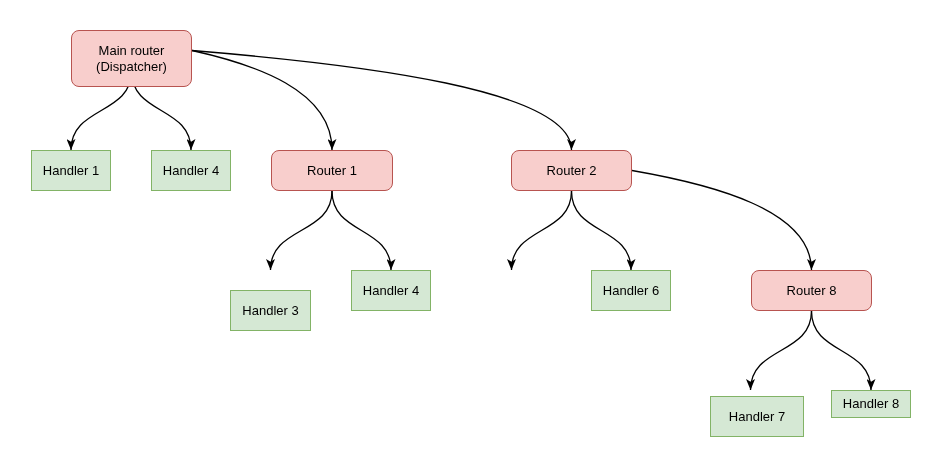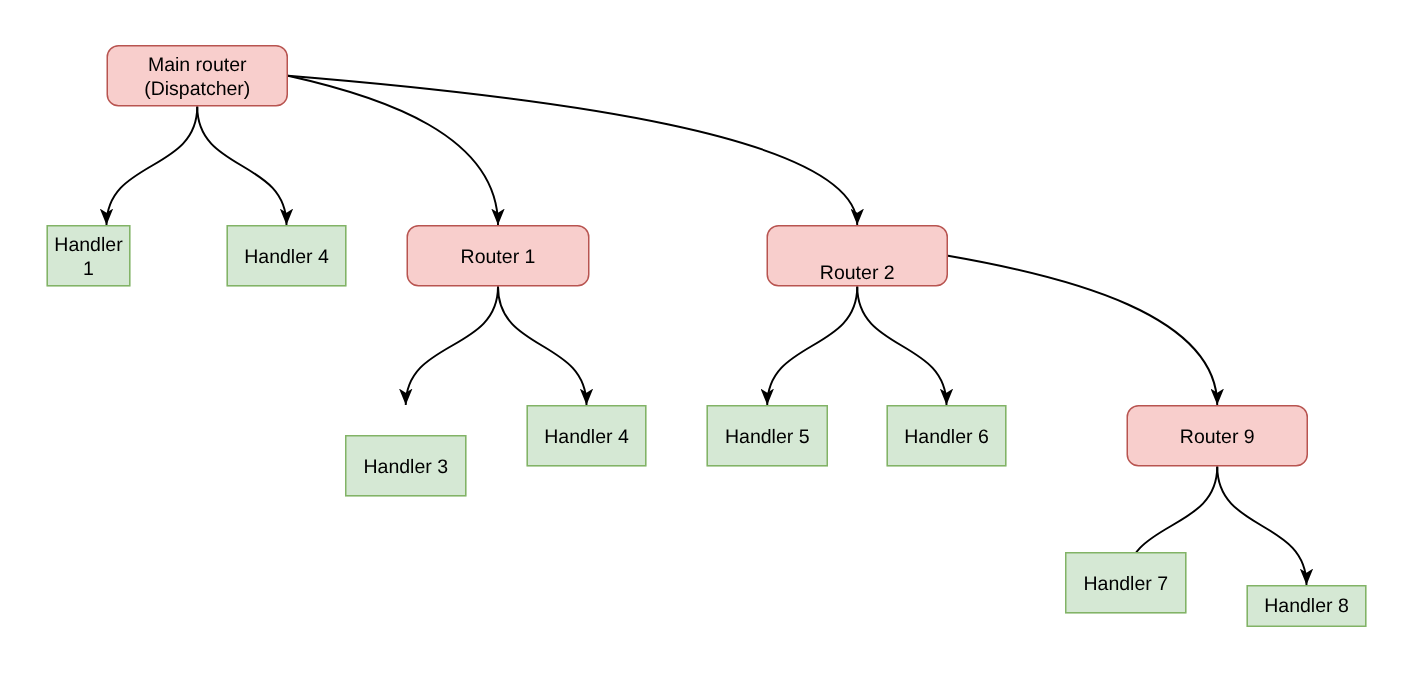--- a/index.html
+++ b/index.html
@@ -81,51 +81,48 @@
         <path class="edge" d="M332,191 C332,235 270.5,226 270.5,270" marker-end="url(#arrow)"></path>
         <path class="edge" d="M332,191 C332,235 391,226 391,270" marker-end="url(#arrow)"></path>
         <path class="edge" d="M571.5,191 C571.5,235 511.5,226 511.5,270" marker-end="url(#arrow)"></path>
         <path class="edge" d="M571.5,191 C571.5,235 631,226 631,270" marker-end="url(#arrow)"></path>
         <path class="edge" d="M632,170.5 C712.775,184.5 811.5,210 811.5,270" marker-end="url(#arrow)"></path>
         <path class="edge" d="M811.5,311 C811.5,355 750.5,346 750.5,390" marker-end="url(#arrow)"></path>
         <path class="edge" d="M811.5,311 C811.5,355 871,346 871,390" marker-end="url(#arrow)"></path>
       </g>
   </svg>
   <div class="node-layer">
-      <div class="node router" style="left: 71px; top: 30px; width: 121px; height: 41px; justify-content: center;">
+      <div class="node router" style="left: 71px; top: 30px; width: 121px; height: 57px; justify-content: center;">
         <span class="node-label">Main router
 (Dispatcher)</span>
       </div>
-      <div class="node handler" style="left: 31px; top: 150px; width: 56px; height: 41px;">
+      <div class="node handler" style="left: 31px; top: 150px; width: 80px; height: 41px;">
         <span class="node-label">Handler 1</span>
       </div>
       <div class="node handler" style="left: 151px; top: 150px; width: 80px; height: 41px;">
         <span class="node-label">Handler 4</span>
       </div>
       <div class="node router" style="left: 271px; top: 150px; width: 122px; height: 41px;">
         <span class="node-label">Router 1</span>
       </div>
-      <div class="node router" style="left: 511px; top: 150px; width: 121px; height: 41px; align-items: flex-end;">
+      <div class="node router" style="left: 511px; top: 150px; width: 121px; height: 41px;">
         <span class="node-label">Router 2</span>
       </div>
       <div class="node handler" style="left: 230px; top: 270px; width: 81px; height: 41px; margin-top: 20px;">
         <span class="node-label">Handler 3</span>
       </div>
       <div class="node handler" style="left: 351px; top: 270px; width: 80px; height: 41px;">
         <span class="node-label">Handler 4</span>
       </div>
-      <div class="node handler" style="left: 471px; top: 270px; width: 81px; height: 41px;">
-        <span class="node-label">Handler 5</span>
-      </div>
       <div class="node handler" style="left: 591px; top: 270px; width: 80px; height: 41px;">
         <span class="node-label">Handler 6</span>
       </div>
       <div class="node router" style="left: 751px; top: 270px; width: 121px; height: 41px;">
-        <span class="node-label">Router 9</span>
+        <span class="node-label">Router 8</span>
       </div>
-      <div class="node handler" style="left: 710px; top: 368px; width: 81px; height: 41px; align-items: center;">
+      <div class="node handler" style="left: 710px; top: 396px; width: 94px; height: 41px; align-items: center;">
         <span class="node-label">Handler 7</span>
       </div>
       <div class="node handler" style="left: 831px; top: 390px; width: 80px; height: 28px;">
         <span class="node-label">Handler 8</span>
       </div>
     </div>
 </div>
 
 </body></html>

